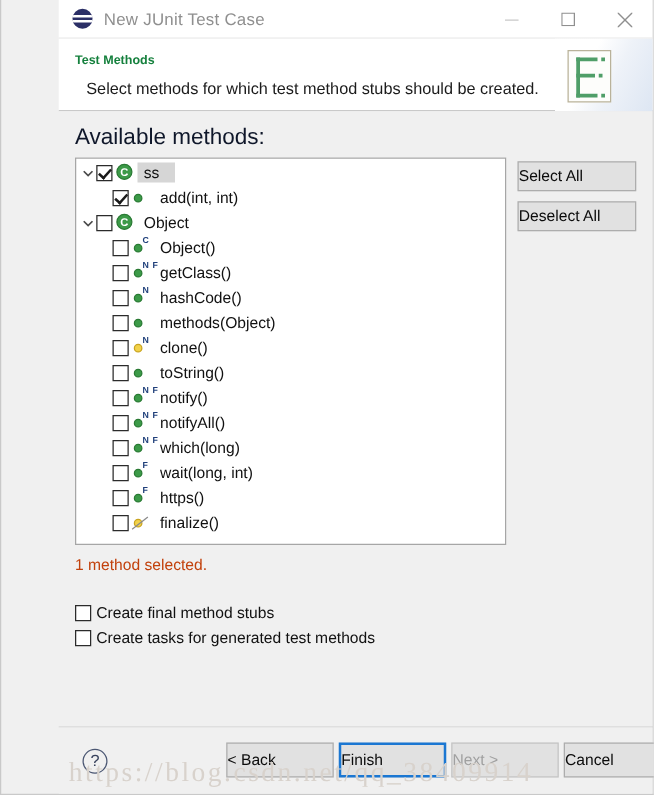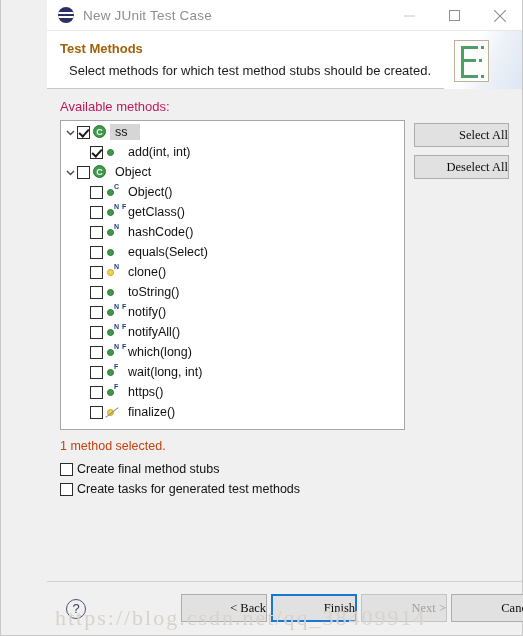--- a/index.html
+++ b/index.html
@@ -68,23 +68,23 @@
 
   
   .wizhead {
     min-height: 58px;
     background: #ffffff;
     position: relative;
     padding: 9px 0 0 13px;
     border-bottom: 1px solid #c9c9c9;
   }
   .wiz-title {
-    font-size: 13px;
+    font-size: 10px;
     font-weight: bold;
-    color: #a16207;
+    color: #15803d;
     line-height: 18px;
   }
   .wiz-desc {
     font-size: 13px;
     color: #1b1b1b;
     margin-top: 4px;
     margin-left: 9px;
     line-height: 17px;
   }
   .wiz-banner {
@@ -119,22 +119,22 @@
   .wiz-banner-icon .d3 { left: 26px; top: 34px; }
 
   
   .body {
     flex: 1 1 auto;
     background: #f0f0f0;
     position: relative;
     padding: 10px 13px 0 13px;
   }
   .lbl-available {
-    font-size: 13px;
-    color: #be185d;
+    font-size: 18px;
+    color: #0f172a;
     margin-bottom: 6px;
   }
   .row-main { display: flex; align-items: flex-start; }
 
   
   .treebox {
     width: 401px;
     height: 310px;
     background: #ffffff;
     border: 1px solid #a6a6a6;
@@ -230,34 +230,34 @@
     padding-top: 3px;
     display: flex;
     flex-direction: column;
     gap: 8px;
   }
   .btn {
     background: #e1e1e1;
     border: 1px solid #adadad;
     font-size: 12.5px;
     color: #0b0b0b;
-    font-family: Liberation Serif, serif;
-    text-align: right;
+    font-family: Liberation Sans, sans-serif;
+    text-align: left;
     cursor: default;
   }
   .btn-side { width: 95px; height: 24px; line-height: 22px; }
 
   .sel-status {
     font-size: 12.5px;
     color: #c2410c;
     margin-top: 9px;
   }
   .optrow {
     display: flex; align-items: center;
-    margin-top: 9px;
+    margin-top: 24px;
     font-size: 12.5px;
     color: #111111;
   }
   .optrow.second { margin-top: 6px; }
   .optrow .cbx { margin-right: 4px; }
 
   
   .footsep {
     height: 1px; background: #d2d2d2;
     margin: 0;
@@ -423,21 +423,21 @@
               <span class="badges">N</span>
             </span>
             <span class="tlabel">hashCode()</span>
           </div>
           <div class="trow">
             <span class="indent2"></span>
             <span class="cbx"></span>
             <span class="icn">
               <span class="mdot pub"></span>
             </span>
-            <span class="tlabel">equals(Select)</span>
+            <span class="tlabel">methods(Object)</span>
           </div>
           <div class="trow">
             <span class="indent2"></span>
             <span class="cbx"></span>
             <span class="icn">
               <span class="mdot prot"></span>
               <span class="badges">N</span>
             </span>
             <span class="tlabel">clone()</span>
           </div>

